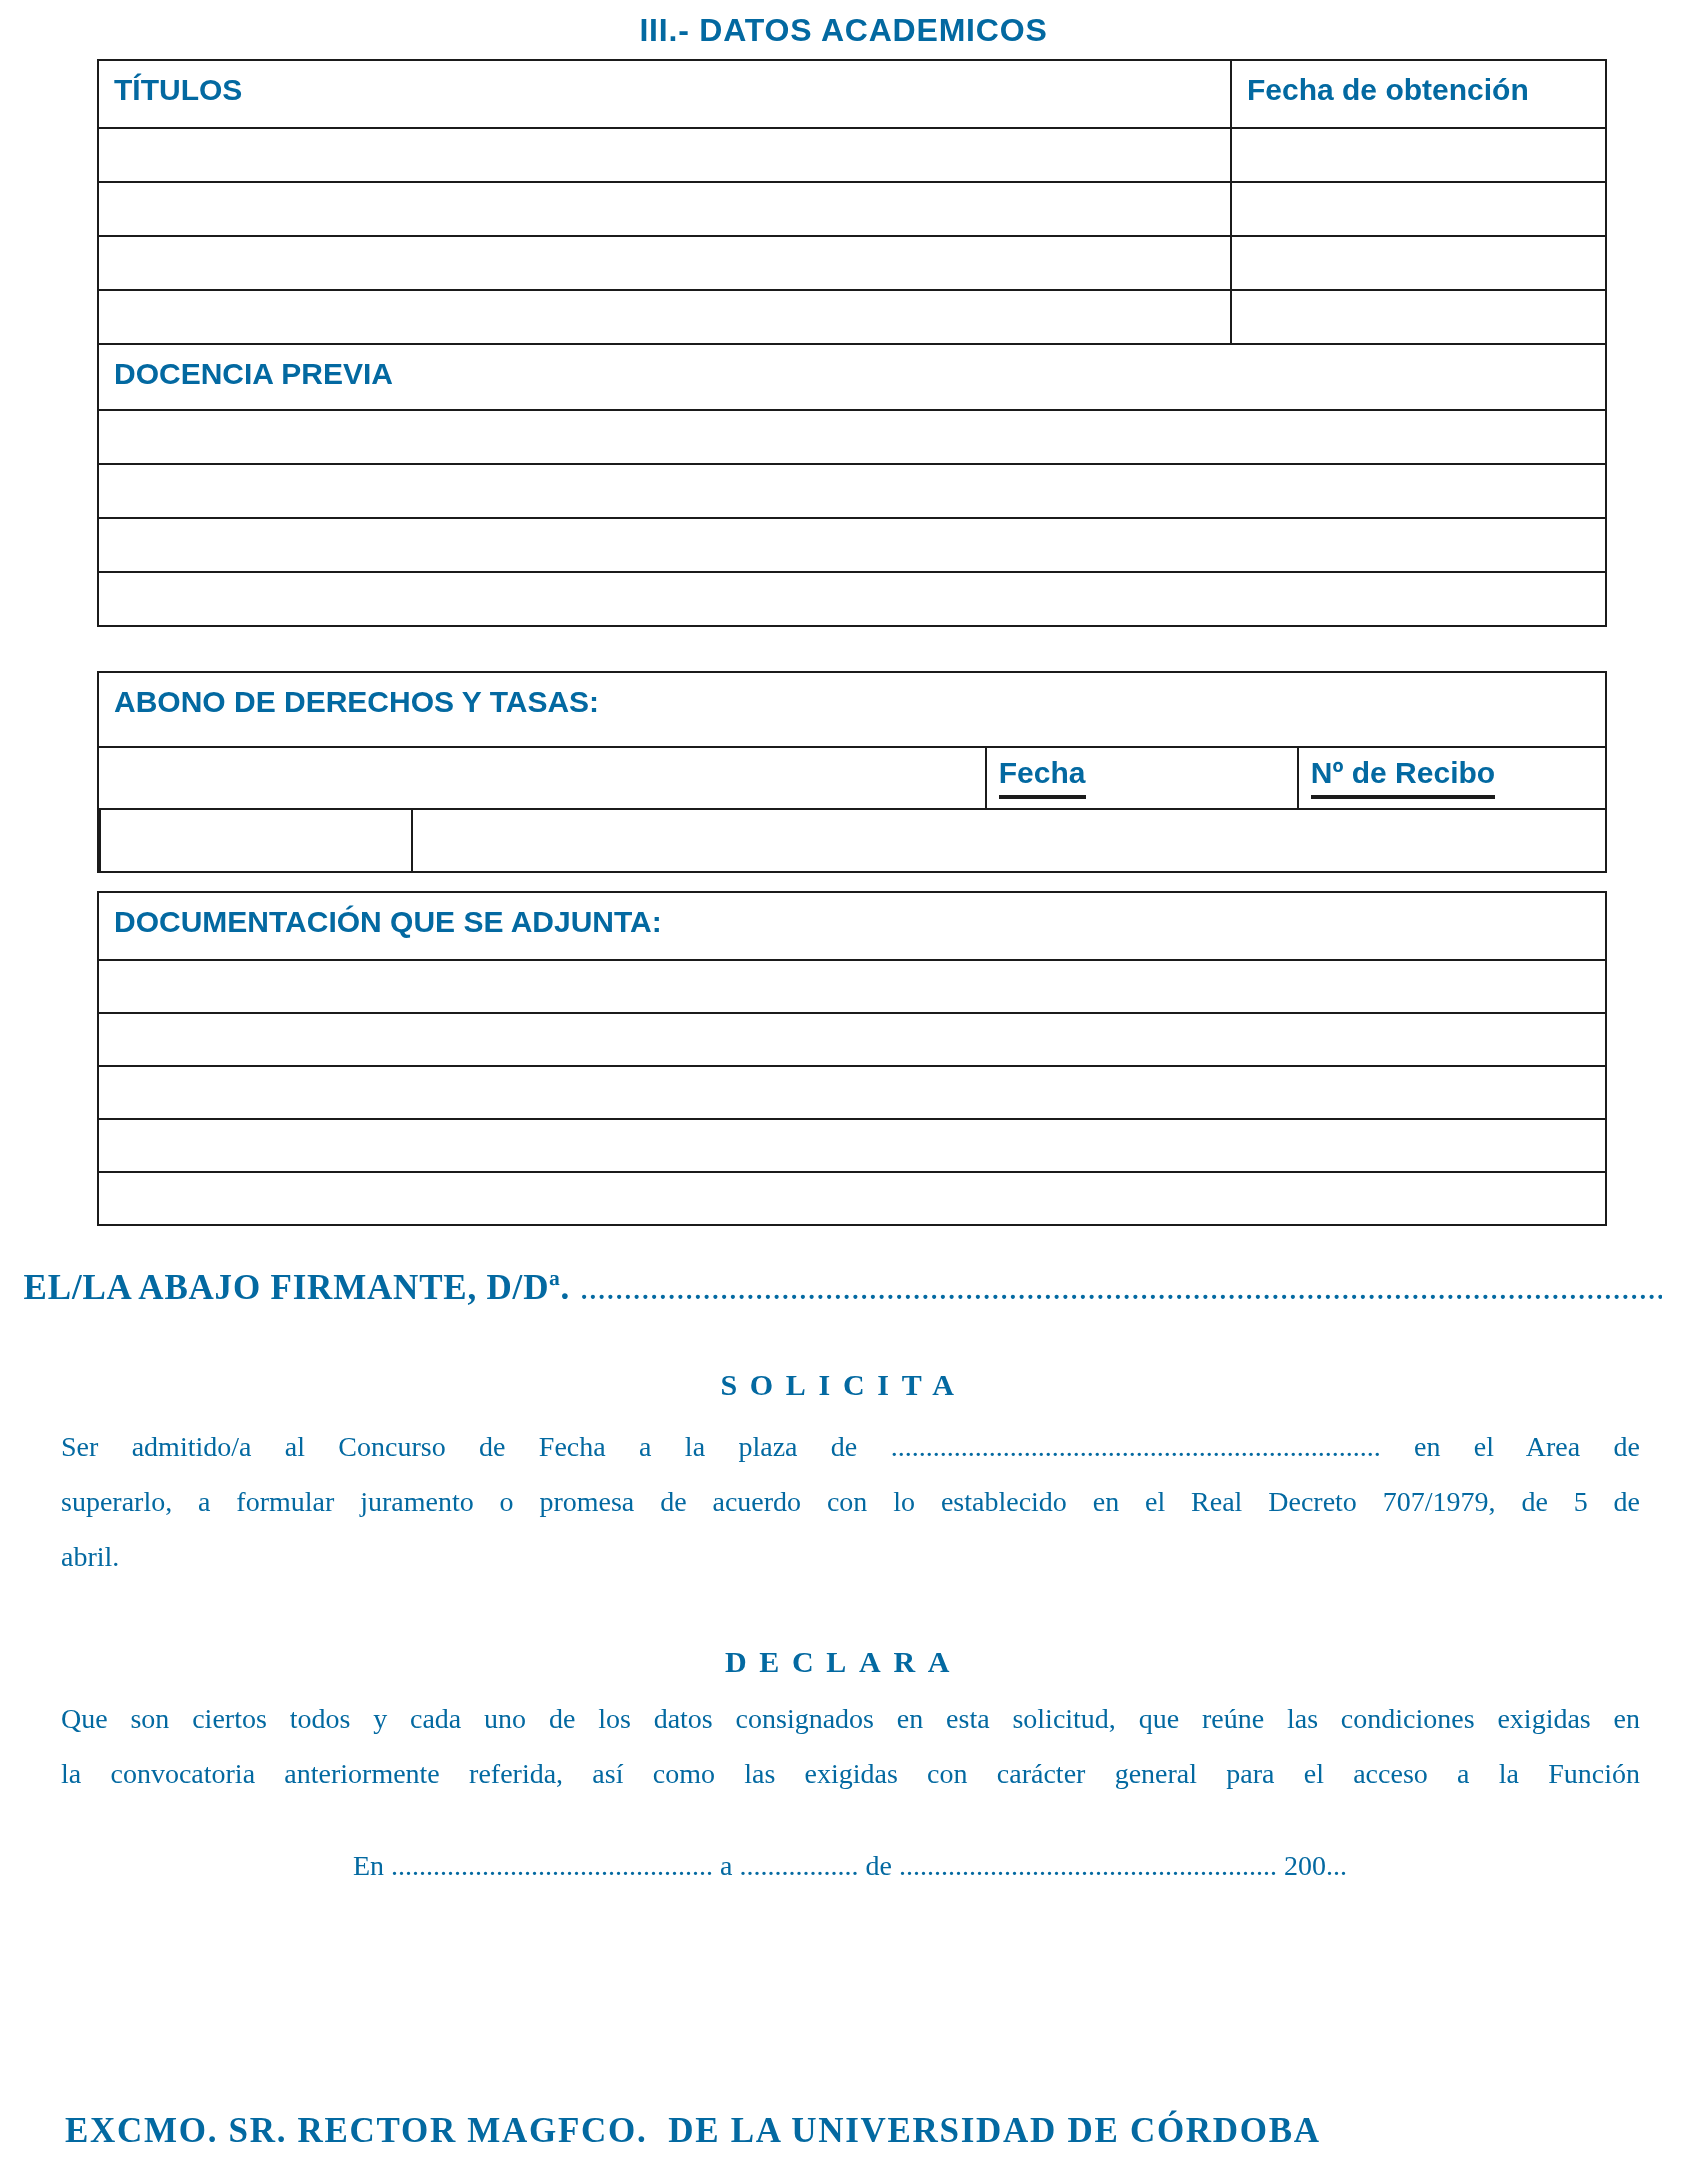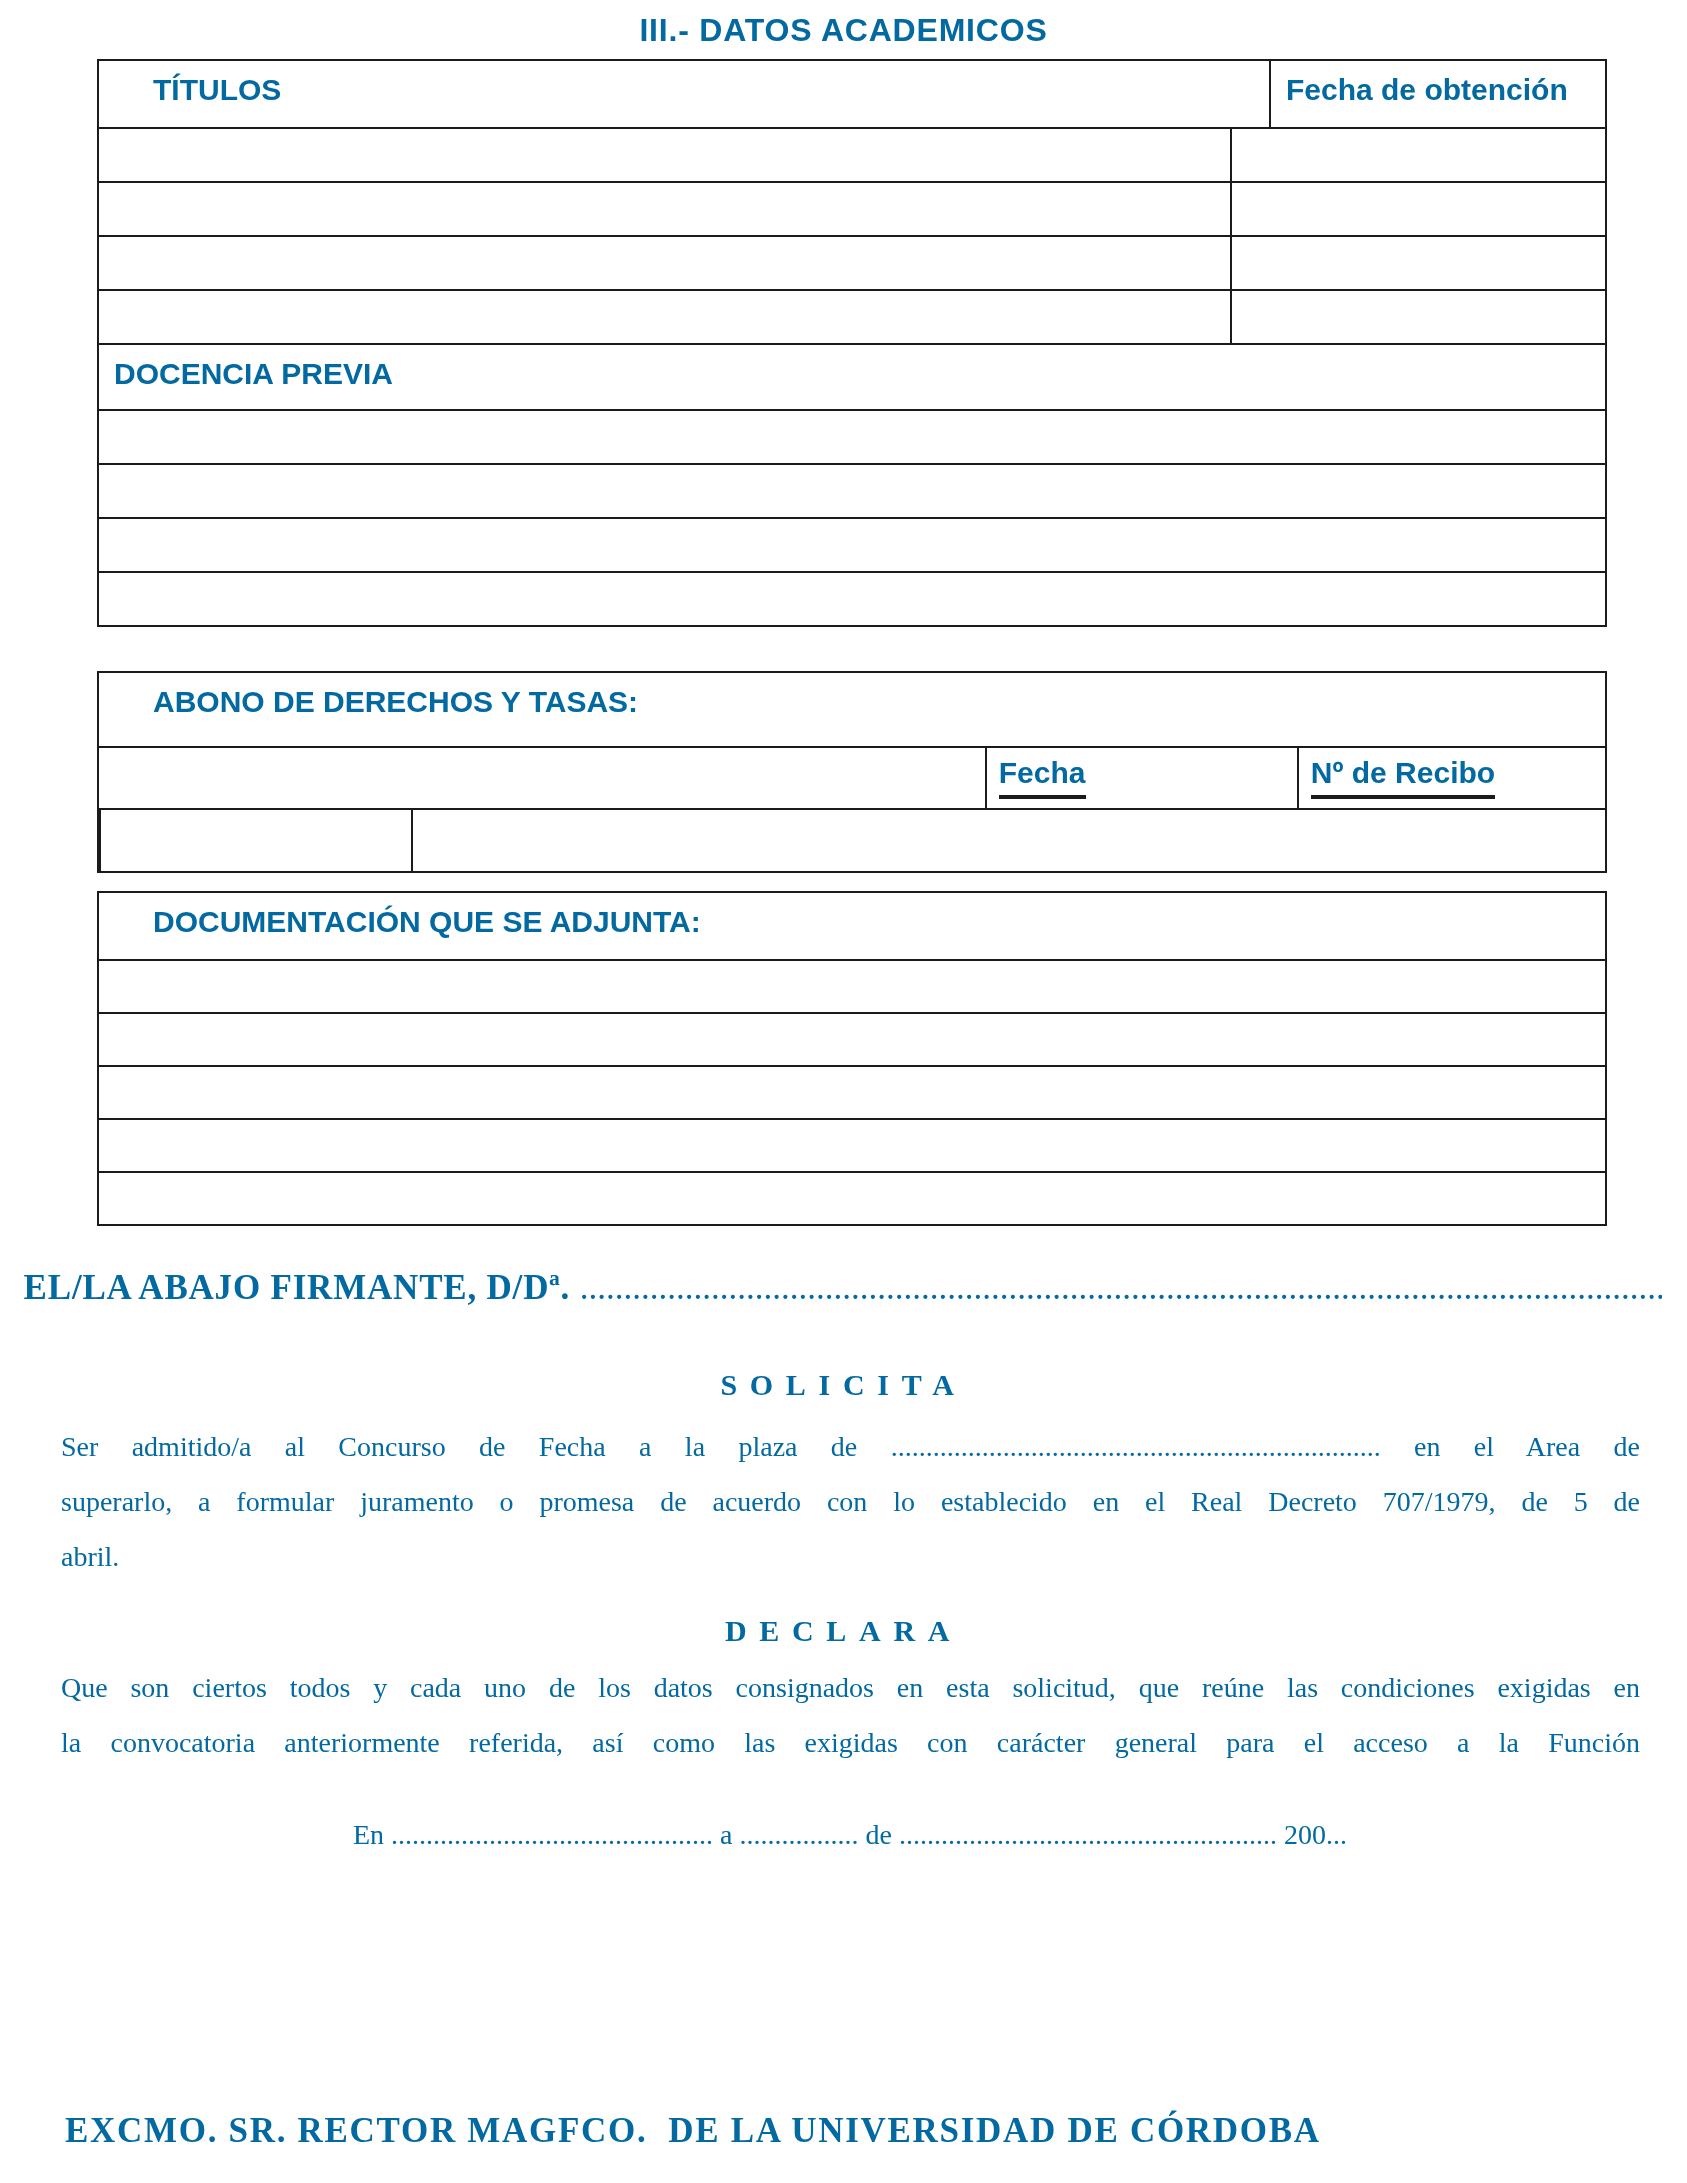--- a/index.html
+++ b/index.html
@@ -11,21 +11,21 @@
   .doc-title {
     padding-top:11.8px; text-align:center;
     font-size:32px; font-weight:bold; letter-spacing:0.8px;
   }
   
   .tbl { margin-left:97px; width:1510px; border:2.5px solid #1b1b1b; }
   .t1 { margin-top:10px; }
   .t2 { margin-top:44px; }
   .t3 { margin-top:18.6px; }
   .row { display:flex; border-top:2.5px solid #1b1b1b; }
-  .row:first-child { border-top:none;margin-left:39px; }
+  .row:first-child { border-top:none; }
   .h78 { height:66px; }
   .h64 { height:54px; }
   .h86 { height:73px; }
   .h73 { height:62px; }
   .h75 { height:63px; }
   .h63 { height:53px; }
   .cell { height:100%; }
   .split .left  { width:1133px; border-right:2.5px solid #1b1b1b; }
   .split .right { flex:1; }
   .hdr { font-weight:bold; font-size:30px; }
@@ -40,21 +40,21 @@
   .signer {
     margin:42px 25px 0 23.6px; font-family:"Liberation Serif", serif;
     font-size:35px; font-weight:bold; letter-spacing:0.8px;
     white-space:nowrap; overflow:hidden; height:46px;
   }
   .signer .dots { font-weight:normal; letter-spacing:0; }
   .sec-heading {
     margin-top:54px; text-align:center; font-family:"Liberation Serif", serif;
     font-size:30px; font-weight:bold; letter-spacing:12.7px;
   }
-  .sec-heading.declara { margin-top:30px; }
+  .sec-heading.declara { margin-top:61px; }
   .para {
     margin:17px 47px 0 61px; font-family:"Liberation Serif", serif;
     font-size:28px; line-height:55px;
   }
   .para.p2 { margin-top:11.8px; }
   .jline { text-align:justify; text-align-last:justify; }
   .date-line {
     margin:49px 0 0 353px; font-family:"Liberation Serif", serif;
     font-size:28px; white-space:nowrap; overflow:hidden;
   }

